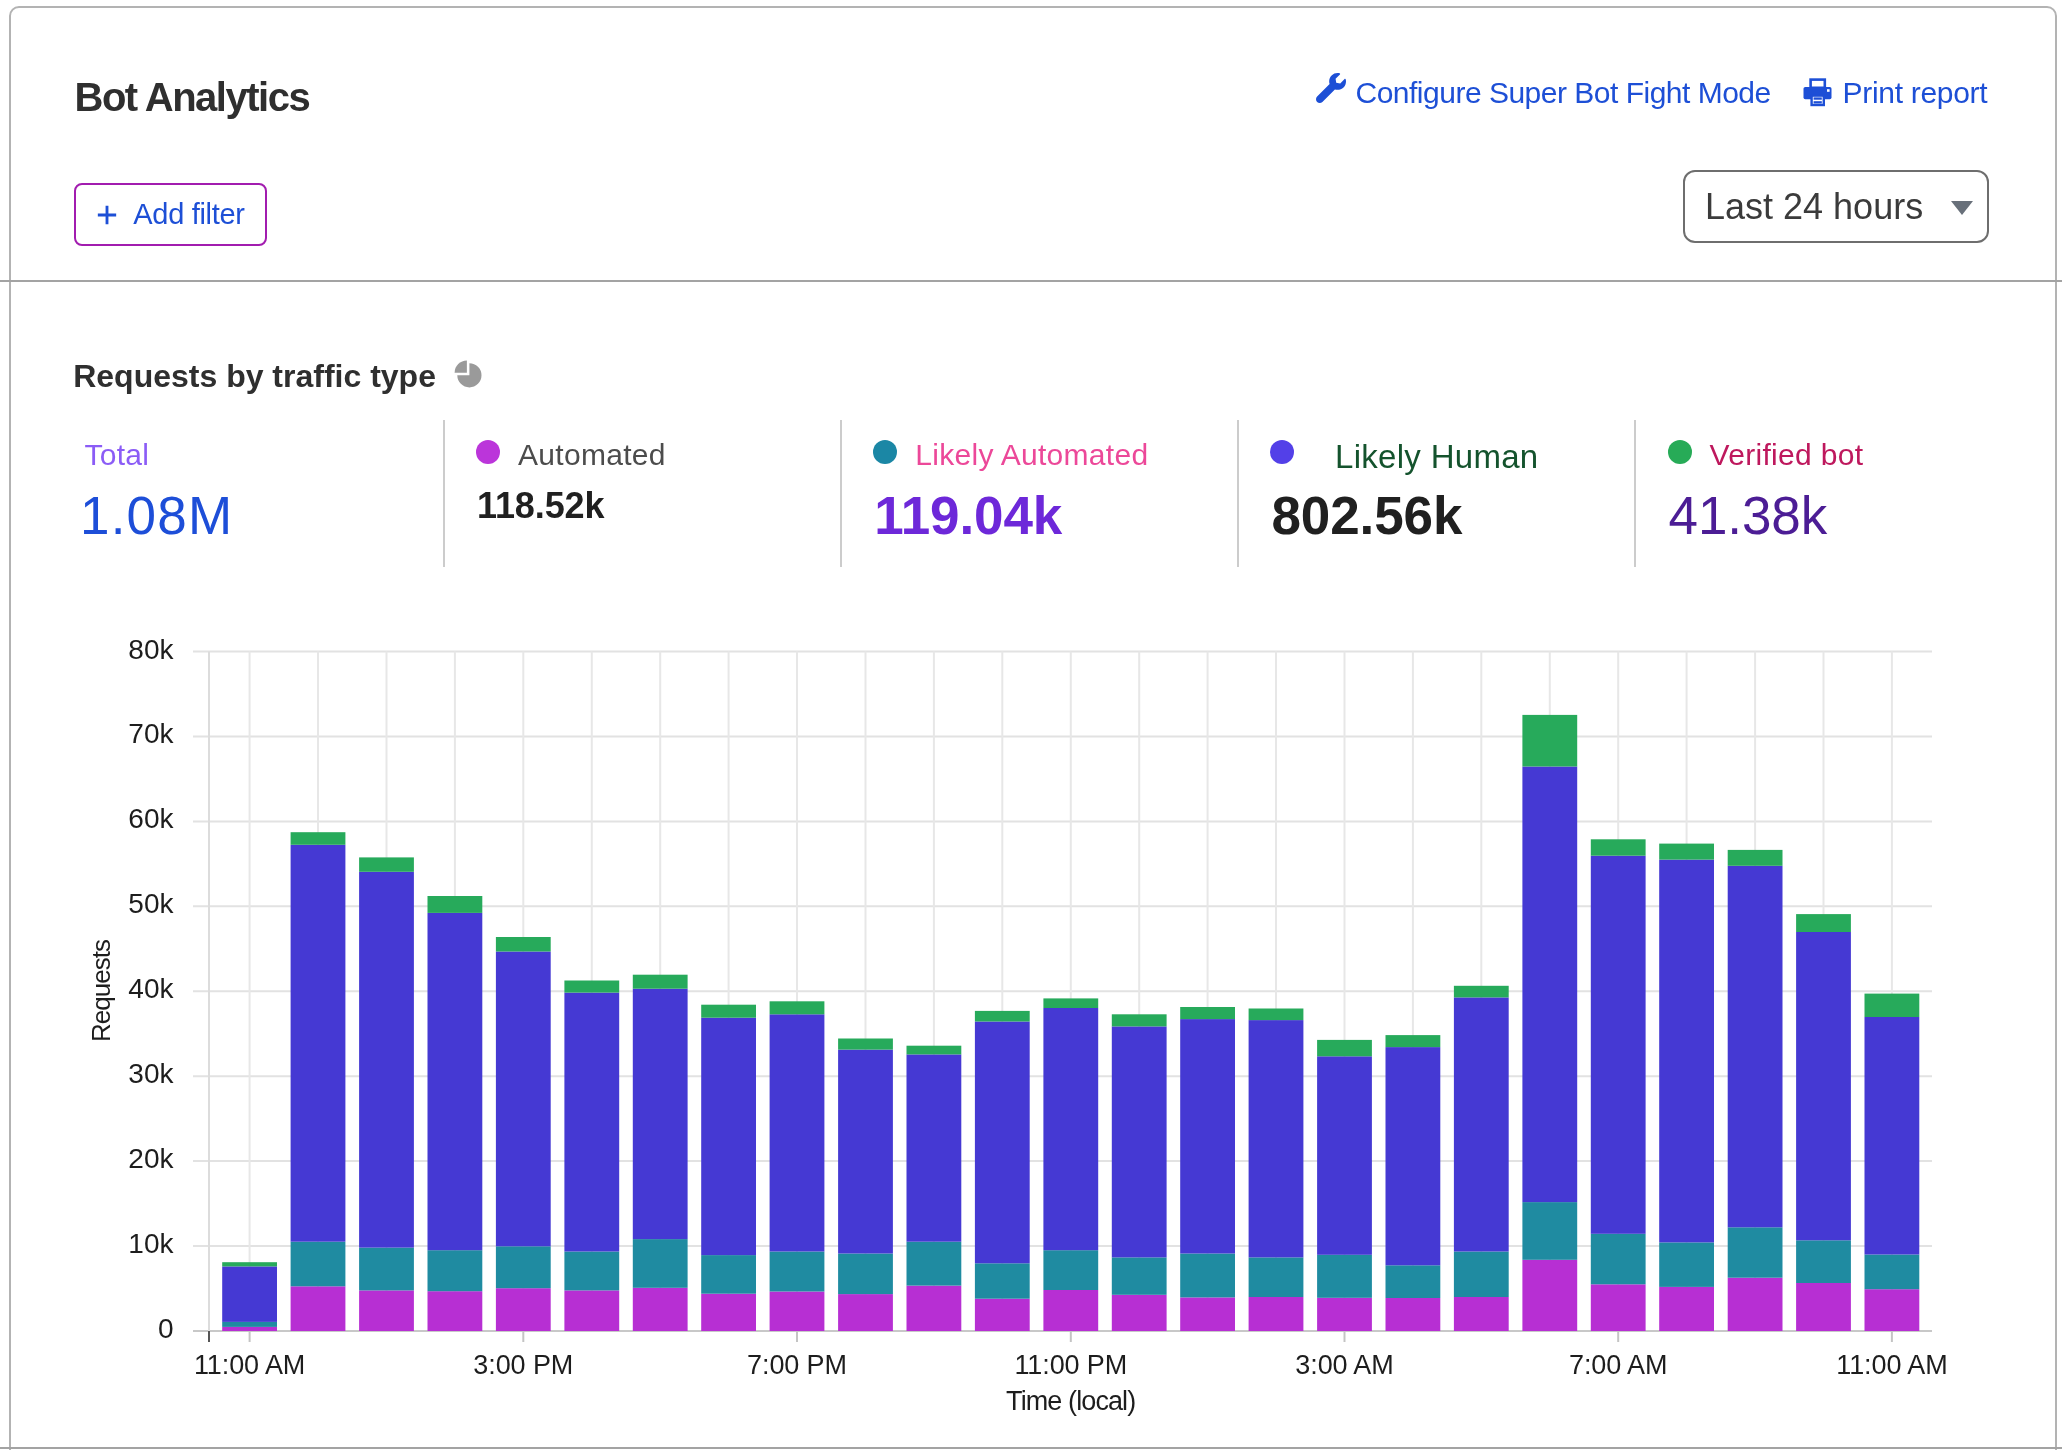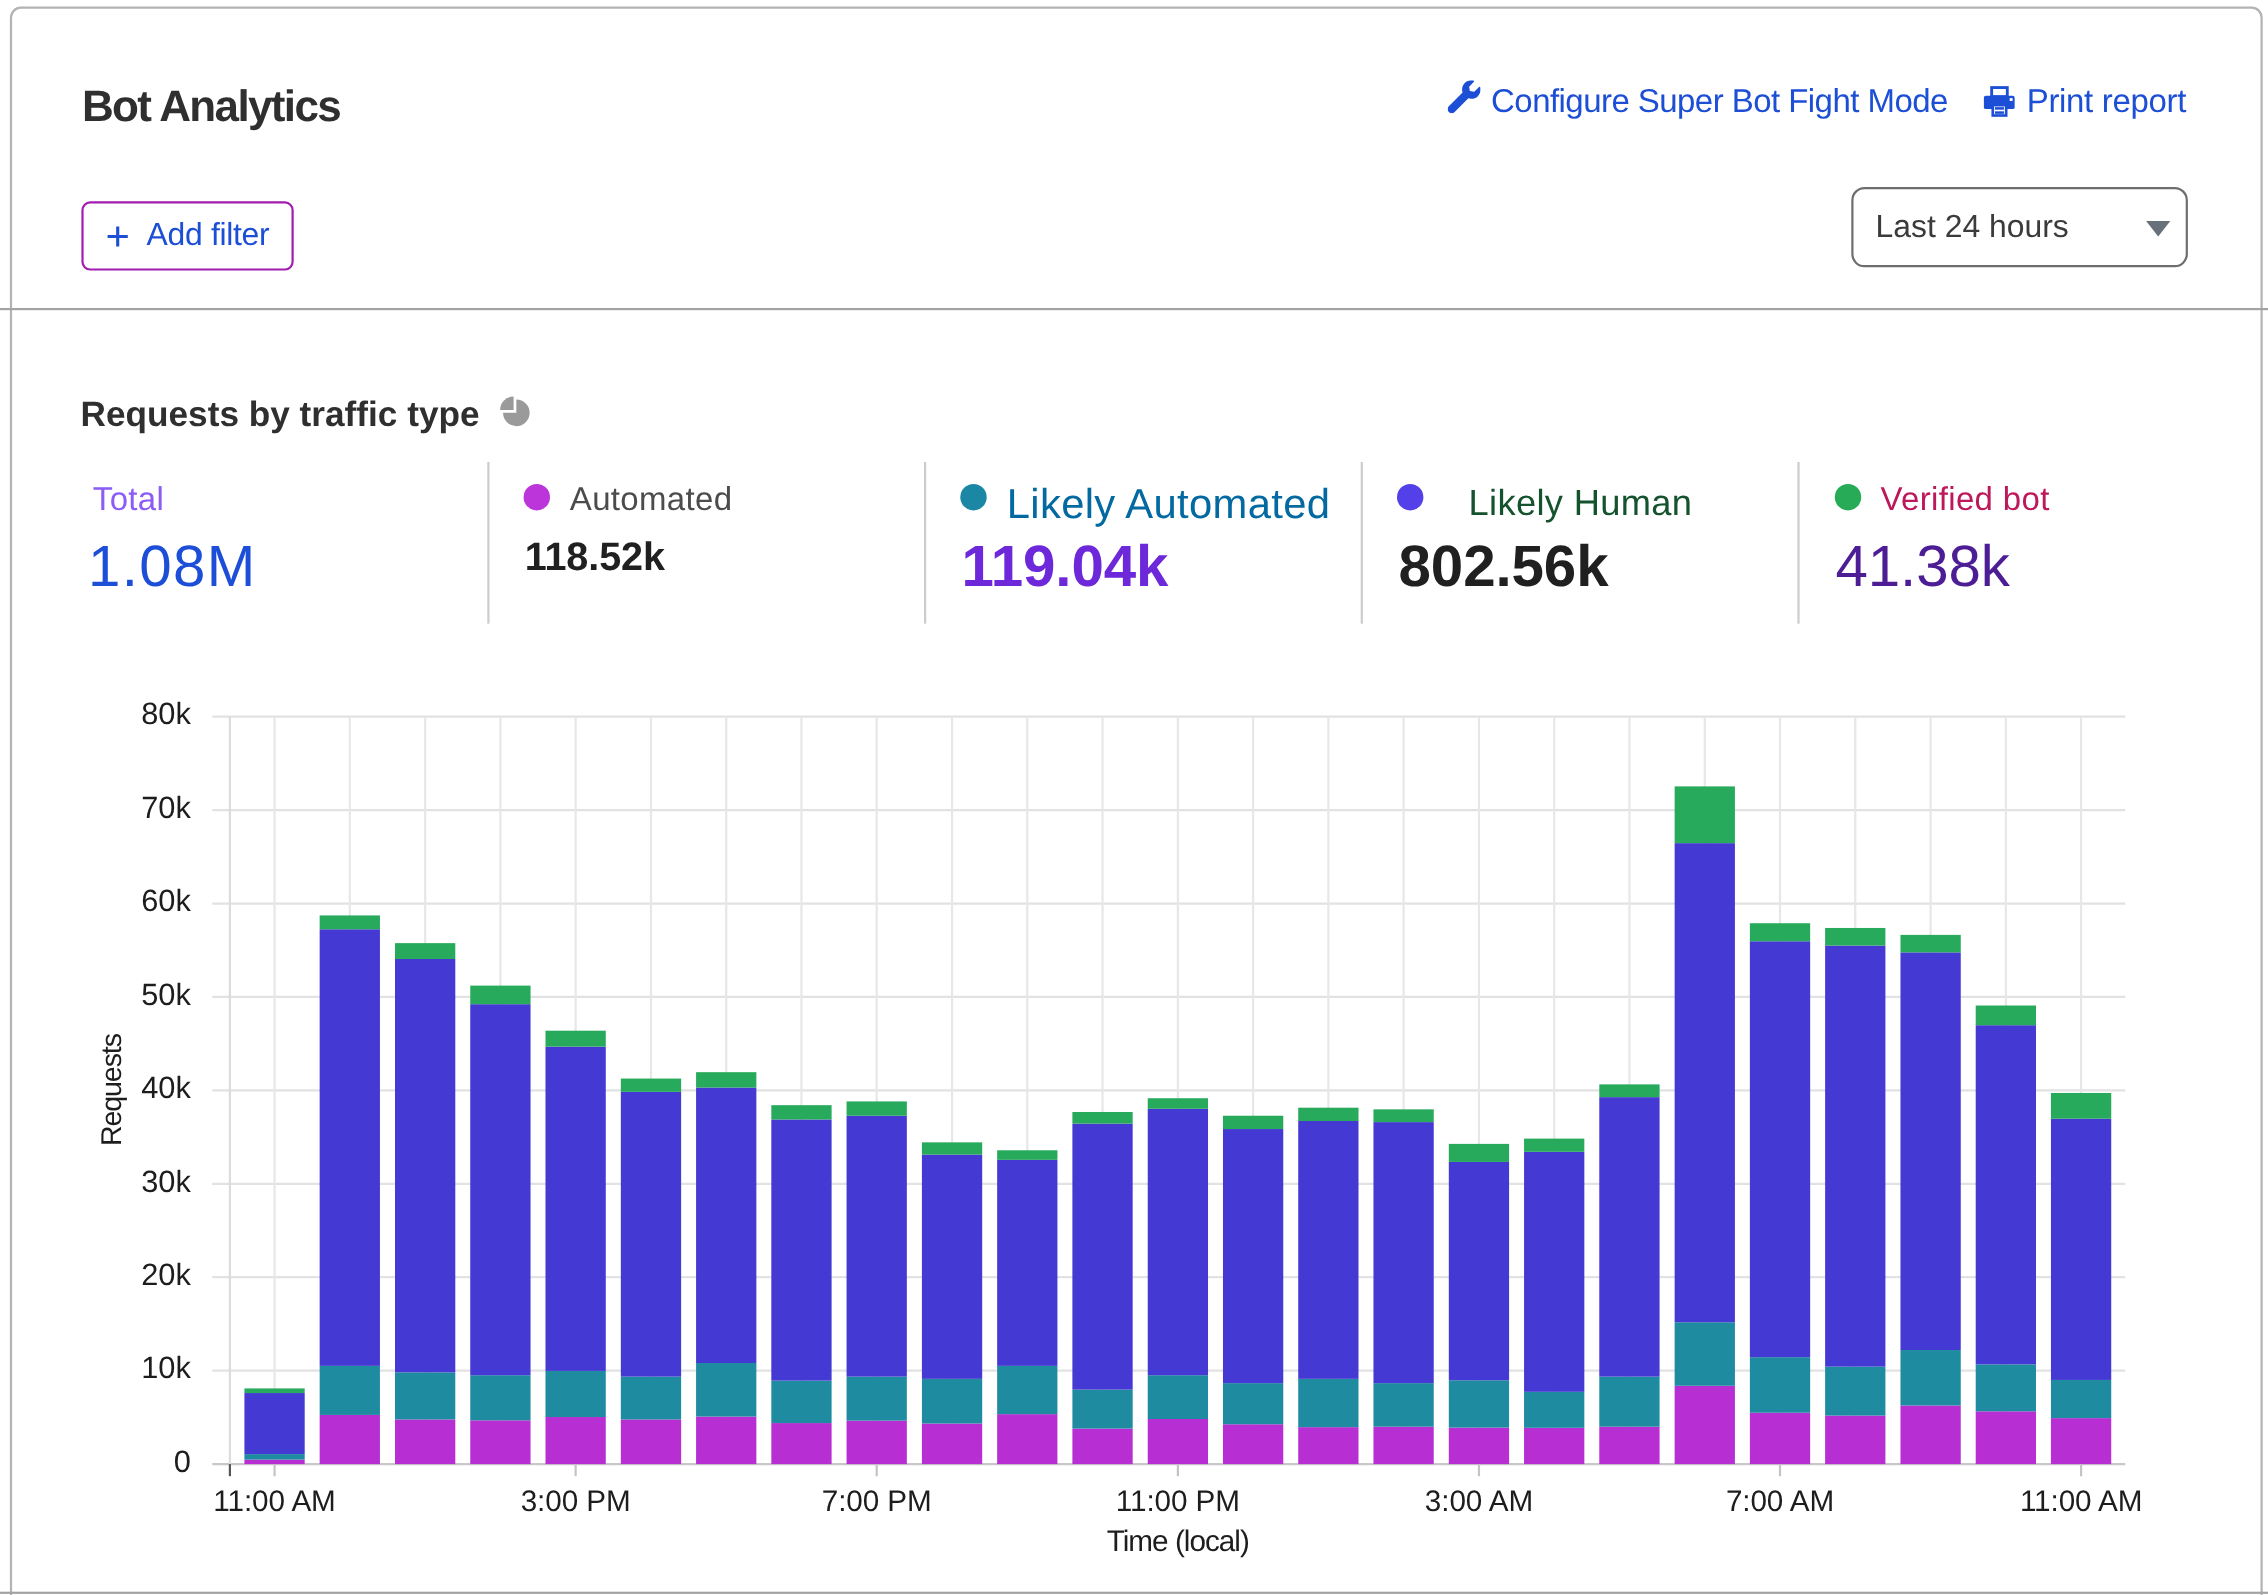--- a/index.html
+++ b/index.html
@@ -28,37 +28,37 @@
 <div class="abs" style="left:1842.5px;top:76.4px;font-size:30px;letter-spacing:-0.3px;color:#1d4fd6">Print report</div>
 
 <div class="abs" style="left:74px;top:183px;width:189px;height:59px;border:2px solid #a21caf;border-radius:8px;display:flex;align-items:center;justify-content:center;color:#1d4fd6;font-size:29px;letter-spacing:-0.3px">
   <svg width="22" height="22" viewBox="0 0 24 24" style="margin-right:15px">
       <path fill="#1d4fd6" d="M10.45 2h3.1v8.45H22v3.1h-8.45V22h-3.1v-8.45H2v-3.1h8.45z"></path>
     </svg>
   <span>Add filter</span>
 </div>
 
 <div class="abs" style="left:1683px;top:170px;width:302px;height:69px;border:2px solid #6e6e6e;border-radius:12px;display:flex;align-items:center">
-  <span style="margin-left:20px;font-size:29px;color:#3b3b3b">Last 24 hours</span>
+  <span style="margin-left:20px;font-size:36px;color:#3b3b3b">Last 24 hours</span>
   <span style="position:absolute;right:14.5px;top:28.5px;width:0;height:0;border-left:11.5px solid transparent;border-right:11.5px solid transparent;border-top:14.5px solid #68707a"></span>
 </div>
 
 <div class="abs" style="left:73.2px;top:358.4px;font-size:32px;font-weight:700;color:#2f2f2f">Requests by traffic type</div>
 <svg width="30" height="30" viewBox="0 0 30 30" style="position:absolute;left:452.5px;top:359px">
     <path fill="#9a9a9a" d="M16.4 4.2 A12.1 12.1 0 1 1 4.3 16.3 L16.4 16.3 Z"></path>
     <path fill="#9a9a9a" d="M13.9 13.8 L13.9 1.5 A12.3 12.3 0 0 0 1.6 13.8 Z"></path>
   </svg>
 
 <div style="position:absolute;left:84.4px;top:438.4px;font-size:30px;letter-spacing:0.3px;color:#8b5cf6;white-space:nowrap">Total</div>
 <div style="position:absolute;left:80.0px;top:485.3px;font-size:53px;font-weight:400;color:#1d4ed8;letter-spacing:1.2px;white-space:nowrap">1.08M</div>
 <div style="position:absolute;left:475.9px;top:439.5px;width:24px;height:24px;border-radius:50%;background:#bb35da"></div>
 <div style="position:absolute;left:518.0px;top:438.4px;font-size:30px;letter-spacing:0.3px;color:#4c4c4c;white-space:nowrap">Automated</div>
 <div style="position:absolute;left:477.0px;top:485.3px;font-size:36px;font-weight:700;color:#202020;letter-spacing:-0.1px;white-space:nowrap">118.52k</div>
 <div style="position:absolute;left:873.1px;top:439.5px;width:24px;height:24px;border-radius:50%;background:#1b87a5"></div>
-<div style="position:absolute;left:915.2px;top:438.4px;font-size:38px;letter-spacing:0.3px;color:#0369a1;white-space:nowrap">Likely Automated</div>
+<div style="position:absolute;left:915.2px;top:438.4px;font-size:30px;letter-spacing:0.3px;color:#ec4899;white-space:nowrap">Likely Automated</div>
 <div style="position:absolute;left:874.2px;top:485.3px;font-size:53px;font-weight:700;color:#6d28d9;letter-spacing:-0.1px;white-space:nowrap">119.04k</div>
 <div style="position:absolute;left:1270.3px;top:439.5px;width:24px;height:24px;border-radius:50%;background:#5340e8"></div>
 <div style="position:absolute;left:1335px;top:438.4px;font-size:33px;letter-spacing:0.3px;color:#14532d;white-space:nowrap">Likely Human</div>
 <div style="position:absolute;left:1271.4px;top:485.3px;font-size:53px;font-weight:700;color:#202020;letter-spacing:-0.1px;white-space:nowrap">802.56k</div>
 <div style="position:absolute;left:1667.5px;top:439.5px;width:24px;height:24px;border-radius:50%;background:#27ab57"></div>
 <div style="position:absolute;left:1709.6px;top:438.4px;font-size:30px;letter-spacing:0.3px;color:#be185d;white-space:nowrap">Verified bot</div>
 <div style="position:absolute;left:1668.6px;top:485.3px;font-size:53px;font-weight:400;color:#4c1d95;letter-spacing:-0.1px;white-space:nowrap">41.38k</div>
 <div style="position:absolute;left:442.8px;top:420px;width:2px;height:147px;background:#ccc"></div>
 <div style="position:absolute;left:840.0px;top:420px;width:2px;height:147px;background:#ccc"></div>
 <div style="position:absolute;left:1237.2px;top:420px;width:2px;height:147px;background:#ccc"></div>

